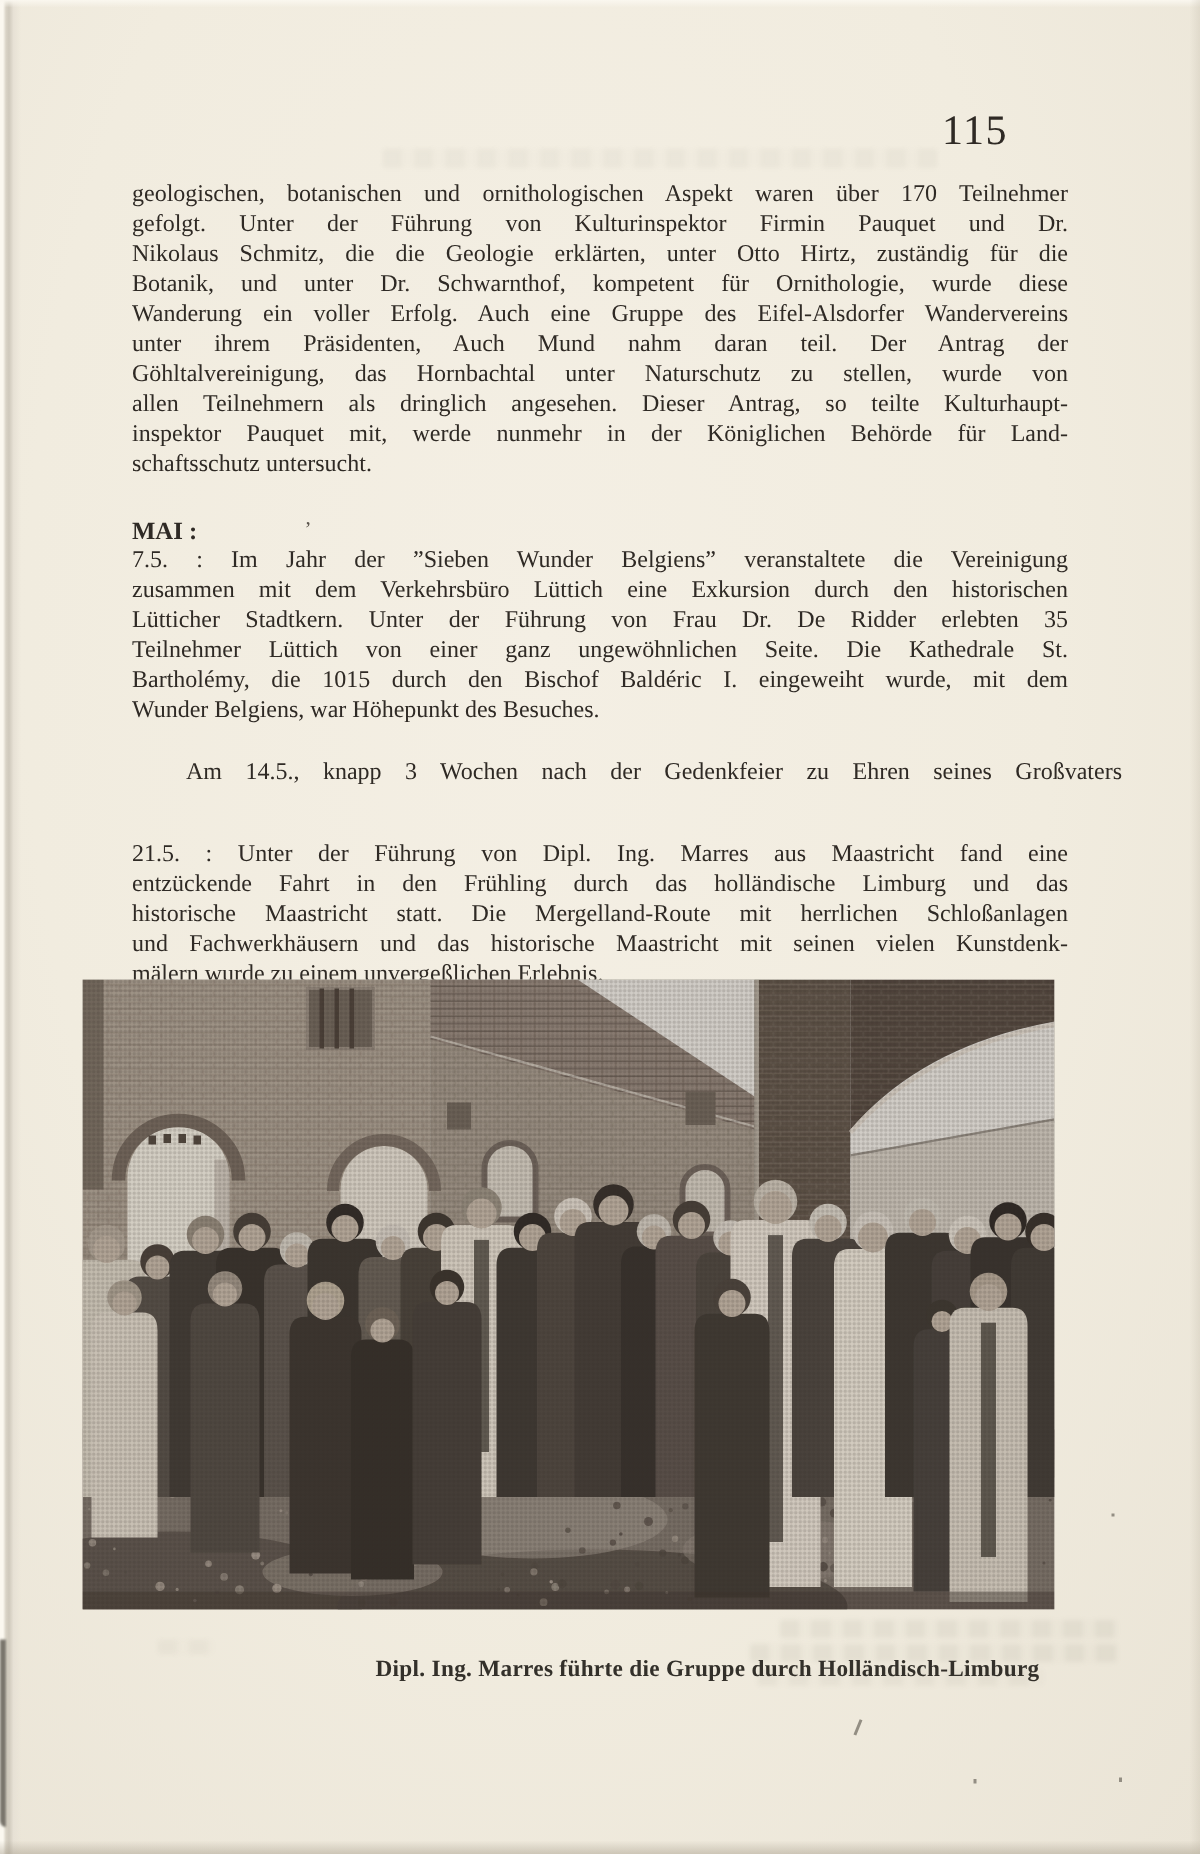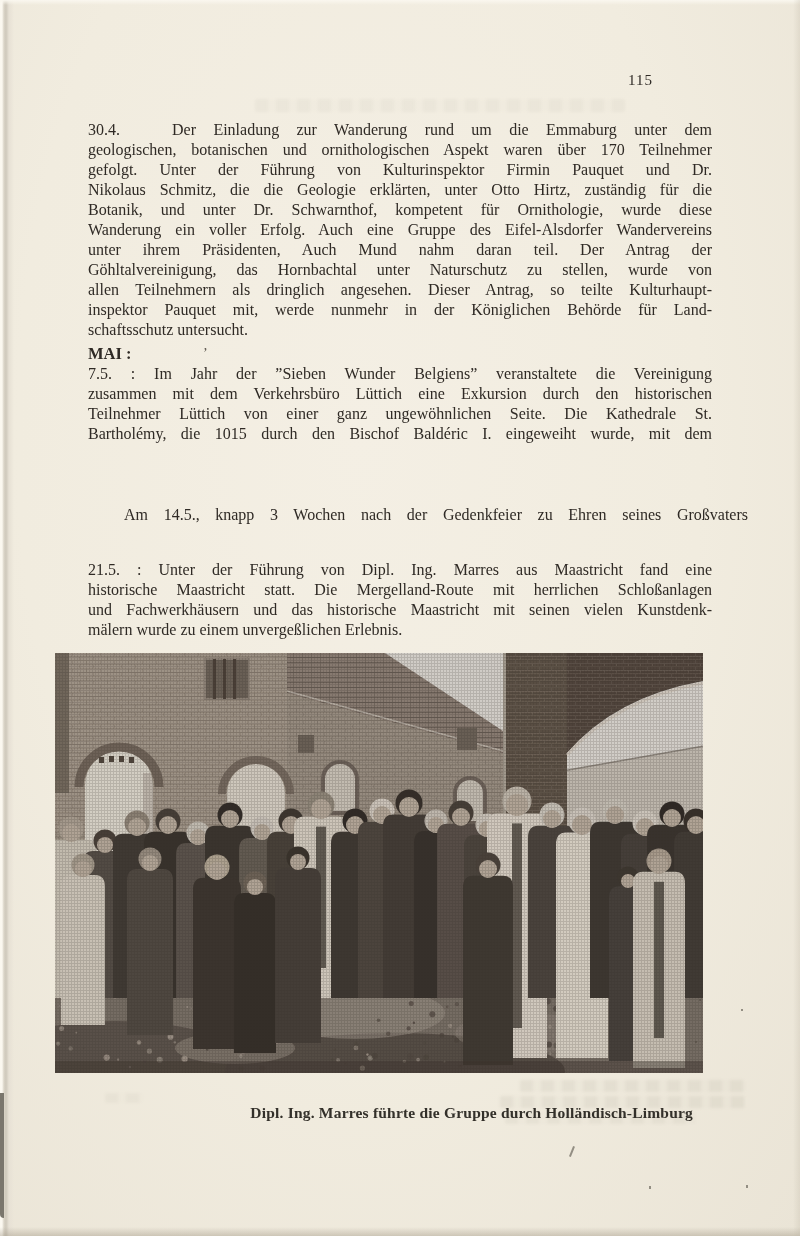--- a/index.html
+++ b/index.html
@@ -10,21 +10,21 @@
     color:#2f2a25;
   }
   
   .edge-left{position:absolute;left:0;top:0;width:14px;height:100%;
     background:linear-gradient(90deg,#fbf8f0 0px,#fbf8f0 2px,#d9d3c6 4px,#cfc9bc 6px,#e7e1d5 9px,rgba(241,236,225,0) 14px);}
   .edge-left-dark{position:absolute;left:0;top:1093px;width:4px;height:125px;background:#7a766d;filter:blur(0.6px);border-bottom-left-radius:4px;}
   .edge-top{position:absolute;left:0;top:0;width:100%;height:5px;background:linear-gradient(180deg,#faf7ef, rgba(250,247,239,0));}
   .edge-bottom{position:absolute;left:0;bottom:0;width:100%;height:9px;background:linear-gradient(0deg, rgba(150,140,122,0.38), rgba(150,140,122,0));}
   .edge-right{position:absolute;right:0;top:0;width:7px;height:100%;background:linear-gradient(270deg, rgba(190,182,165,0.28), rgba(190,182,165,0));}
 
-  .page-number{position:absolute;top:72px;left:628px;width:60px;font-size:15px;letter-spacing:1px;}
+  .page-number{position:absolute;top:72px;left:628px;width:60px;font-size:28px;letter-spacing:1px;}
 
   .text-block{position:absolute;left:88px;top:0;width:624px;}
   .para{position:absolute;left:0;width:624px;font-size:16px;}
   .tl{height:20px;line-height:20px;text-align:justify;text-align-last:justify;}
   .tl.last{text-align-last:left;}
   .mai{position:absolute;left:0;margin:0;font-size:16.5px;font-weight:bold;line-height:20px;}
   .stray{position:absolute;font-size:14px;color:#5a544c;}
 
   
   .bleed{position:absolute;border-radius:2px;opacity:.5;filter:blur(1.6px);
@@ -59,45 +59,47 @@
   <div class="bleed" style="left:505px;top:1112px;width:190px;height:12px;opacity:.4;"></div>
   <div class="bleed" style="left:105px;top:1093px;width:38px;height:10px;opacity:.3;"></div>
 
   <div class="speck" style="left:571px;top:1146px;width:1.5px;height:11px;transform:rotate(22deg);"></div>
   <div class="speck" style="left:649px;top:1186px;width:2px;height:3px;"></div>
   <div class="speck" style="left:746px;top:1185px;width:2px;height:3px;"></div>
   <div class="speck" style="left:741px;top:1009px;width:2px;height:2px;"></div>
 
   <main class="text-block">
     <section class="para" style="top:120px;">
-        <div class="tl">30.4.&nbsp;&nbsp; Der Einladung zur Wanderung rund um die Emmaburg unter dem</div>
         <div class="tl">geologischen, botanischen und ornithologischen Aspekt waren über 170 Teilnehmer</div>
         <div class="tl">gefolgt. Unter der Führung von Kulturinspektor Firmin Pauquet und Dr.</div>
         <div class="tl">Nikolaus Schmitz, die die Geologie erklärten, unter Otto Hirtz, zuständig für die</div>
         <div class="tl">Botanik, und unter Dr. Schwarnthof, kompetent für Ornithologie, wurde diese</div>
         <div class="tl">Wanderung ein voller Erfolg. Auch eine Gruppe des Eifel-Alsdorfer Wandervereins</div>
         <div class="tl">unter ihrem Präsidenten, Auch Mund nahm daran teil. Der Antrag der</div>
         <div class="tl">Göhltalvereinigung, das Hornbachtal unter Naturschutz zu stellen, wurde von</div>
         <div class="tl">allen Teilnehmern als dringlich angesehen. Dieser Antrag, so teilte Kulturhaupt-</div>
         <div class="tl">inspektor Pauquet mit, werde nunmehr in der Königlichen Behörde für Land-</div>
         <div class="tl last">schaftsschutz untersucht.</div>
       </section>
     <h2 class="mai" style="top:344px;">MAI :</h2>
     <span class="stray" style="left:115px;top:346px;">’</span>
     <section class="para" style="top:364px;">
         <div class="tl">7.5. : Im Jahr der ”Sieben Wunder Belgiens” veranstaltete die Vereinigung</div>
         <div class="tl">zusammen mit dem Verkehrsbüro Lüttich eine Exkursion durch den historischen</div>
+        <div class="tl">Lütticher Stadtkern. Unter der Führung von Frau Dr. De Ridder erlebten 35</div>
         <div class="tl">Teilnehmer Lüttich von einer ganz ungewöhnlichen Seite. Die Kathedrale St.</div>
         <div class="tl">Bartholémy, die 1015 durch den Bischof Baldéric I. eingeweiht wurde, mit dem</div>
+        <div class="tl last">Wunder Belgiens, war Höhepunkt des Besuches.</div>
       </section>
     <section class="para" style="top:505px;margin-left:36px;">
         <div class="tl">Am 14.5., knapp 3 Wochen nach der Gedenkfeier zu Ehren seines Großvaters</div>
       </section>
     <section class="para" style="top:548px;margin-top:12px;">
         <div class="tl">21.5. : Unter der Führung von Dipl. Ing. Marres aus Maastricht fand eine</div>
+        <div class="tl">entzückende Fahrt in den Frühling durch das holländische Limburg und das</div>
         <div class="tl">historische Maastricht statt. Die Mergelland-Route mit herrlichen Schloßanlagen</div>
         <div class="tl">und Fachwerkhäusern und das historische Maastricht mit seinen vielen Kunstdenk-</div>
         <div class="tl last">mälern wurde zu einem unvergeßlichen Erlebnis.</div>
       </section>
   </main>
 
   <figure class="photo" style="margin:0;">
     <svg width="648" height="420" viewBox="0 0 648 420" xmlns="http://www.w3.org/2000/svg">
       <defs>
         <pattern id="brickL" width="14" height="8" patternUnits="userSpaceOnUse">

